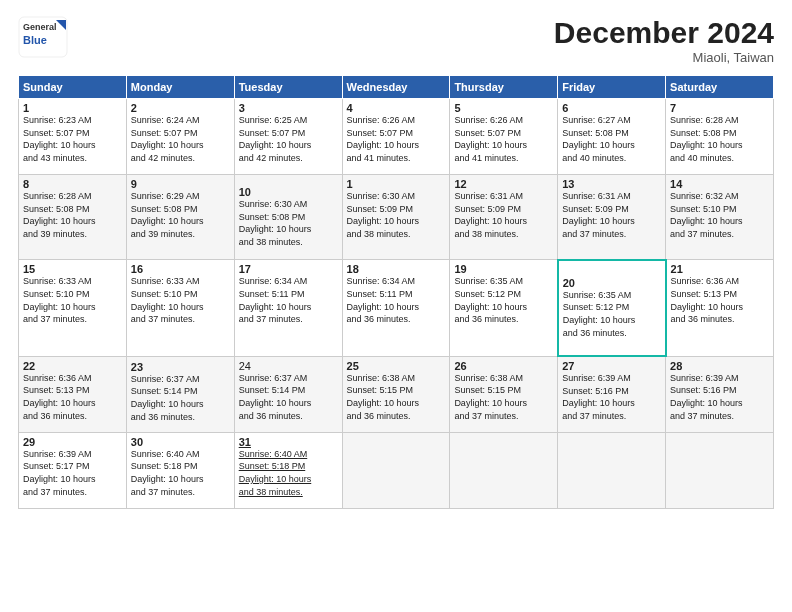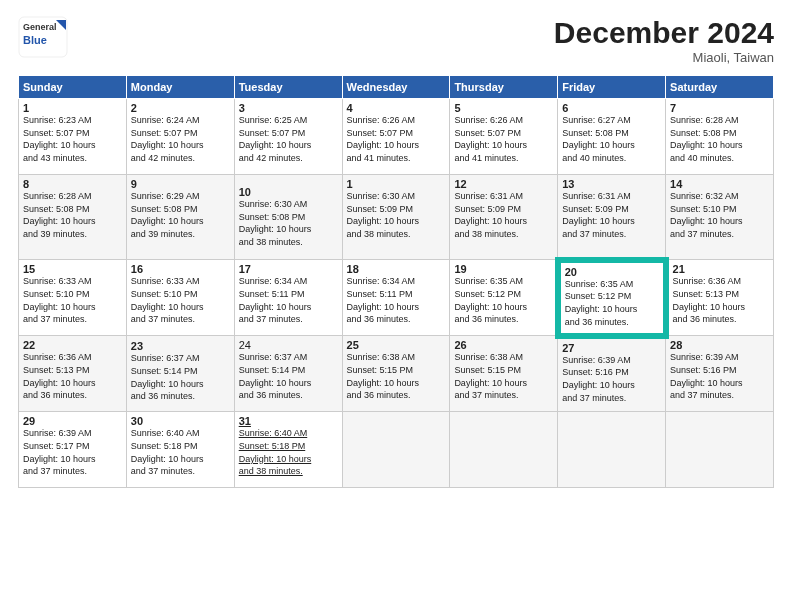--- a/index.html
+++ b/index.html
@@ -246,21 +246,21 @@
             <span style="line-height:1.4;">Sunrise: 6:34 AM<br>Sunset: 5:11 PM<br>Daylight: 10 hours<br>and 37 minutes.</span>
           </td>
           <td style="border:1px solid #ccc;padding:3px 4px;vertical-align:top;font-size:9px;height:76px;background:#fff;">
             <span style="font-size:11px;font-weight:bold;display:block;">18</span>
             <span style="line-height:1.4;">Sunrise: 6:34 AM<br>Sunset: 5:11 PM<br>Daylight: 10 hours<br>and 36 minutes.</span>
           </td>
           <td style="border:1px solid #ccc;padding:3px 4px;vertical-align:top;font-size:9px;height:76px;background:#fff;">
             <span style="font-size:11px;font-weight:bold;display:block;">19</span>
             <span style="line-height:1.4;">Sunrise: 6:35 AM<br>Sunset: 5:12 PM<br>Daylight: 10 hours<br>and 36 minutes.</span>
           </td>
-          <td style="border:6px solid #14b8a6;padding:3px 4px;vertical-align:top;font-size:9px;height:76px;background:#fff;margin-left:16px;">
+          <td style="border:2px solid #14b8a6;padding:16px 4px;vertical-align:top;font-size:9px;height:76px;background:#fff;margin-left:16px;">
             <span style="font-size:11px;font-weight:bold;display:block;">20</span>
             <span style="line-height:1.4;">Sunrise: 6:35 AM<br>Sunset: 5:12 PM<br>Daylight: 10 hours<br>and 36 minutes.</span>
           </td>
           <td style="border:1px solid #ccc;padding:3px 4px;vertical-align:top;font-size:9px;height:76px;background:#fff;">
             <span style="font-size:11px;font-weight:bold;display:block;">21</span>
             <span style="line-height:1.4;">Sunrise: 6:36 AM<br>Sunset: 5:13 PM<br>Daylight: 10 hours<br>and 36 minutes.</span>
           </td>
         </tr>
 
         <tr>

